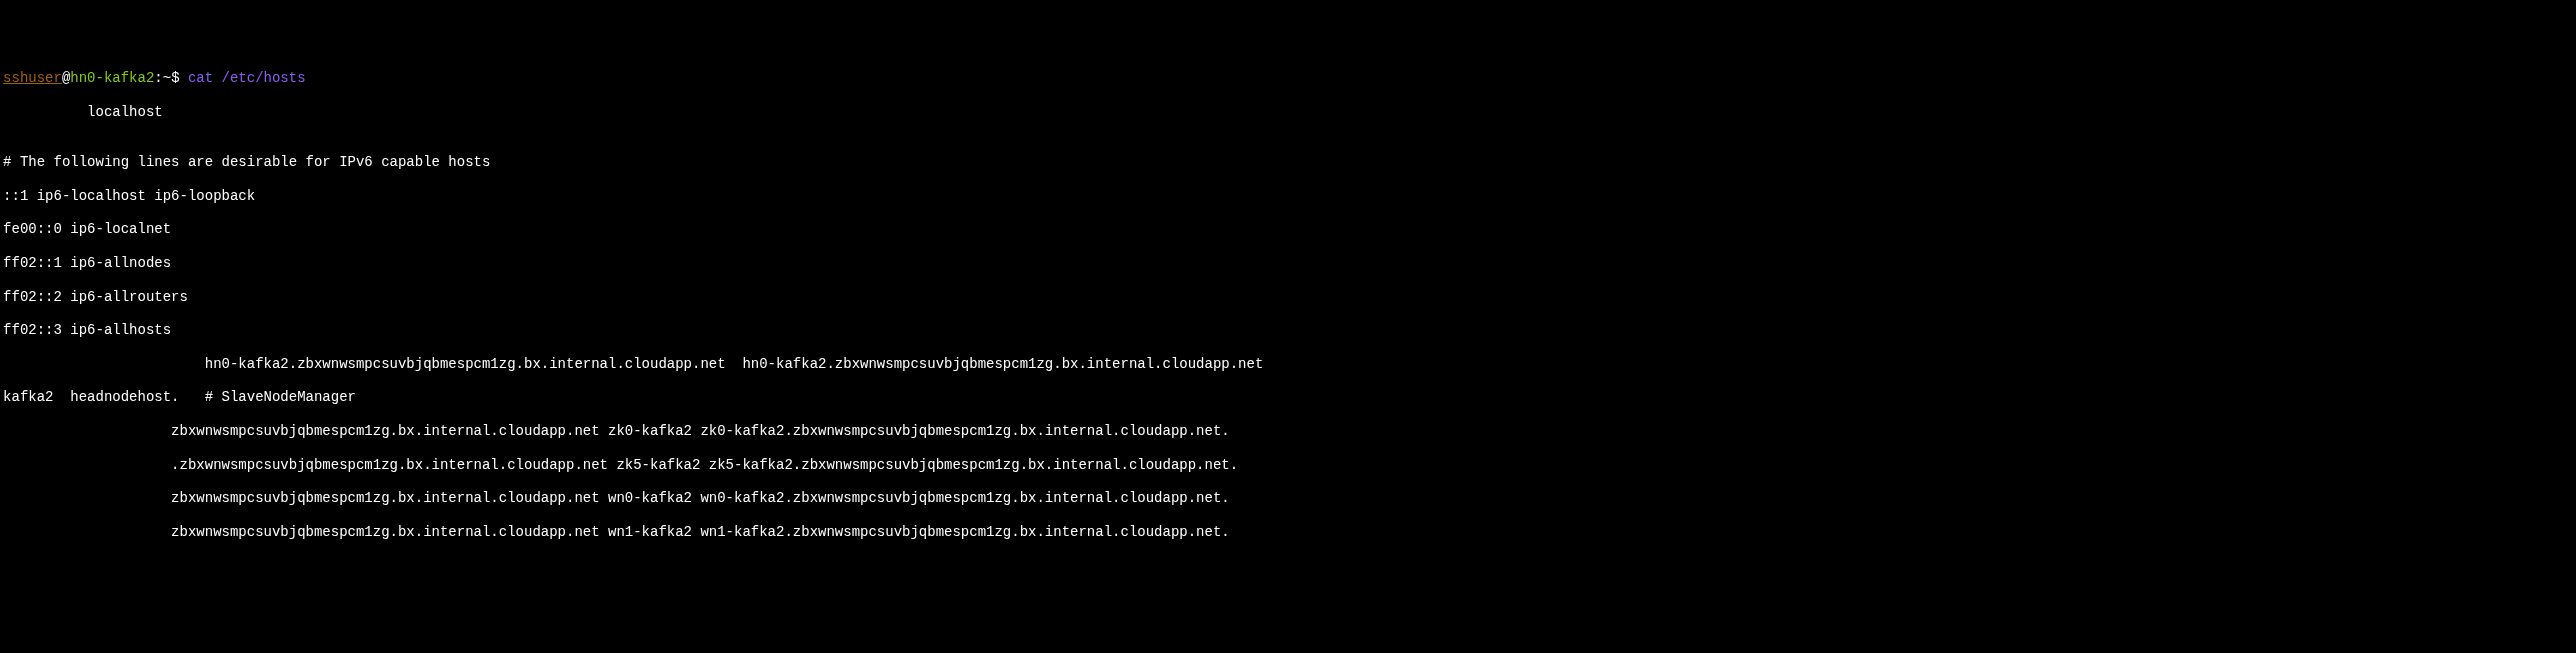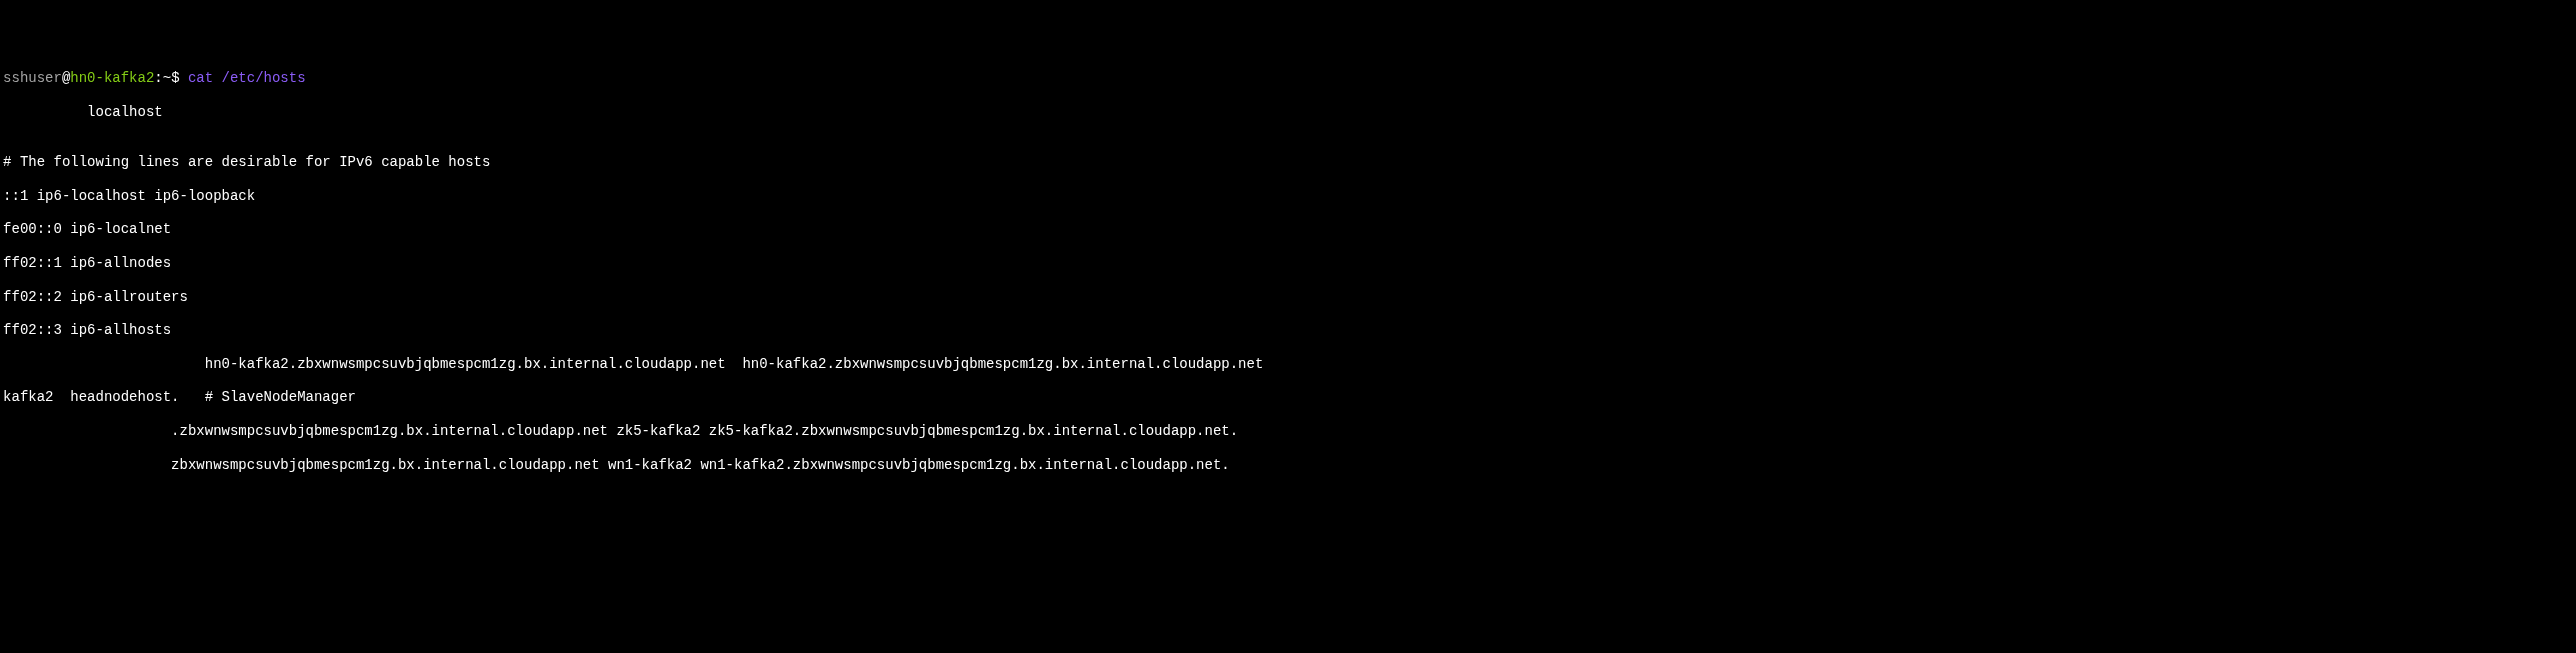--- a/index.html
+++ b/index.html
@@ -16,21 +16,22 @@
       padding: 3.1px;
       white-space: pre;
       overflow-x: auto;
       width: 2576px;
       min-height: 653px;
     }
     .terminal-line {
       display: block;
     }
     .prompt-user {
-      color: #a3a3a3;
+      color: #a16207;
+      text-decoration: underline;
     }
     .prompt-host {
       color: #84cc16;
     }
     .prompt-path {
       color: #ffffff;
     }
     .command {
       color: #8b5cf6;
     }
@@ -47,21 +48,23 @@
 <span class="terminal-line output">          localhost</span>
 <span class="terminal-line output"></span>
 <span class="terminal-line output"># The following lines are desirable for IPv6 capable hosts</span>
 <span class="terminal-line output">::1 ip6-localhost ip6-loopback</span>
 <span class="terminal-line output">fe00::0 ip6-localnet</span>
 <span class="terminal-line output">ff02::1 ip6-allnodes</span>
 <span class="terminal-line output">ff02::2 ip6-allrouters</span>
 <span class="terminal-line output">ff02::3 ip6-allhosts</span>
 <span class="terminal-line output">                        hn0-kafka2.zbxwnwsmpcsuvbjqbmespcm1zg.bx.internal.cloudapp.net  hn0-kafka2.zbxwnwsmpcsuvbjqbmespcm1zg.bx.internal.cloudapp.net</span>
 <span class="terminal-line output">kafka2  headnodehost.   # SlaveNodeManager</span>
+<span class="terminal-line output">                    zbxwnwsmpcsuvbjqbmespcm1zg.bx.internal.cloudapp.net zk0-kafka2 zk0-kafka2.zbxwnwsmpcsuvbjqbmespcm1zg.bx.internal.cloudapp.net.</span>
 <span class="terminal-line output">                    .zbxwnwsmpcsuvbjqbmespcm1zg.bx.internal.cloudapp.net zk5-kafka2 zk5-kafka2.zbxwnwsmpcsuvbjqbmespcm1zg.bx.internal.cloudapp.net.</span>
+<span class="terminal-line output">                    zbxwnwsmpcsuvbjqbmespcm1zg.bx.internal.cloudapp.net wn0-kafka2 wn0-kafka2.zbxwnwsmpcsuvbjqbmespcm1zg.bx.internal.cloudapp.net.</span>
 <span class="terminal-line output">                    zbxwnwsmpcsuvbjqbmespcm1zg.bx.internal.cloudapp.net wn1-kafka2 wn1-kafka2.zbxwnwsmpcsuvbjqbmespcm1zg.bx.internal.cloudapp.net.</span>
 
 
 
 </div>
 
 
 
 
 

